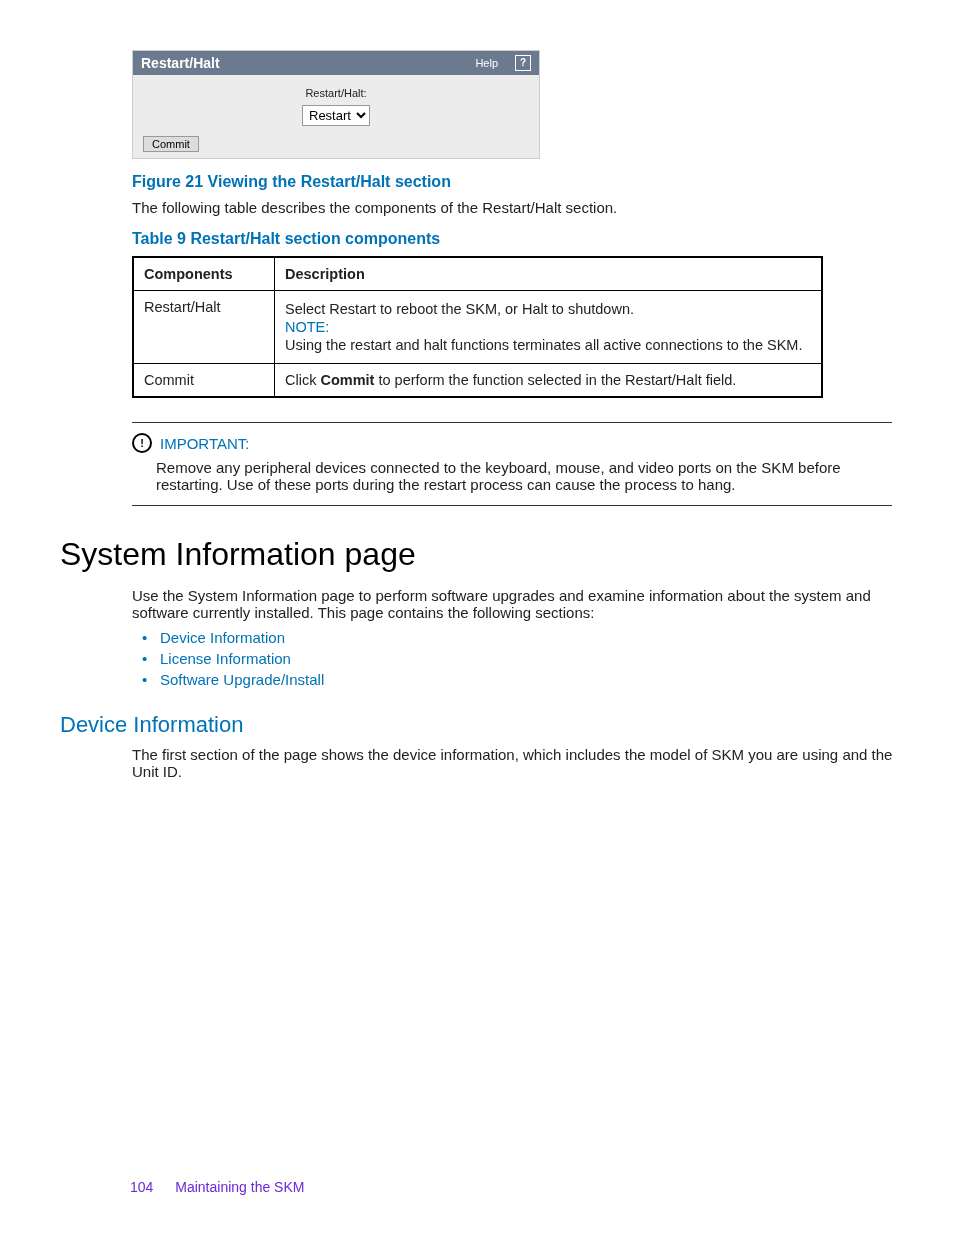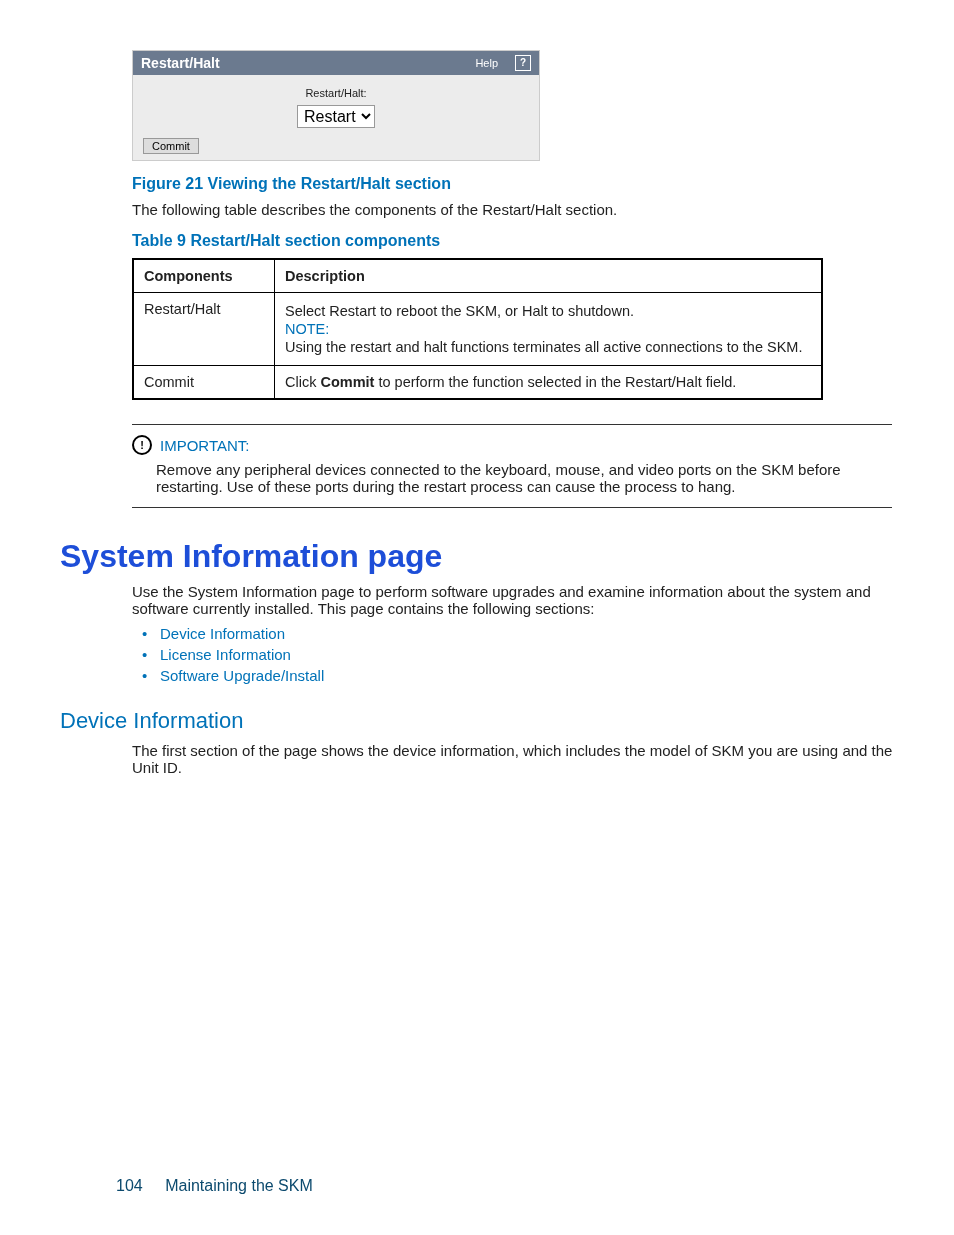--- a/index.html
+++ b/index.html
@@ -66,21 +66,21 @@
     padding: 4px 0 10px 0;
     display: flex;
     justify-content: center;
     align-items: center;
     gap: 6px;
     font-family: Verdana, Arial, sans-serif;
     font-size: 11px;
     flex-direction: column;
   }
   .panel-body select {
-    font-size: 16px;
+    font-size: 13px;
     border: 1px solid #999;
     background: #fff;
     padding: 1px 2px;
   }
   .panel-body button {
     font-size: 11px;
     border: 1px solid #999;
     background: #ddd;
     padding: 1px 8px;
     cursor: pointer;
@@ -144,24 +144,24 @@
     font-size: 11px;
     color: #000;
     flex-shrink: 0;
   }
   .important-body {
     margin-left: 24px;
     font-size: 15px;
   }
   
   h1.doc-h1 {
-    color: #1d4ed8;
-    font-weight: bold;
+    color: #000000;
+    font-weight: normal;
     font-size: 32px;
-    margin: 30px 0 8px 0;
+    margin: 30px 0 14px 0;
   }
   h2.doc-h2 {
     color: #0072b8;
     font-weight: normal;
     font-size: 22px;
     margin: 24px 0 8px 0;
   }
   
   ul.doc-list {
     margin: 8px 0 8px 100px;
@@ -178,23 +178,23 @@
   ul.doc-list li::before {
     content: "•";
     position: absolute;
     left: -18px;
     color: #0072b8;
   }
   
   .footer {
     position: absolute;
     bottom: 40px;
-    left: 116px;
-    font-size: 16px;
-    color: #0c4a6e;
+    left: 130px;
+    font-size: 14px;
+    color: #6d28d9;
   }
   .footer .pnum { margin-right: 18px; }
 </style>
 </head>
 <body>
 
 <div class="page">
 
   <div class="panel">
     <div class="panel-header">

